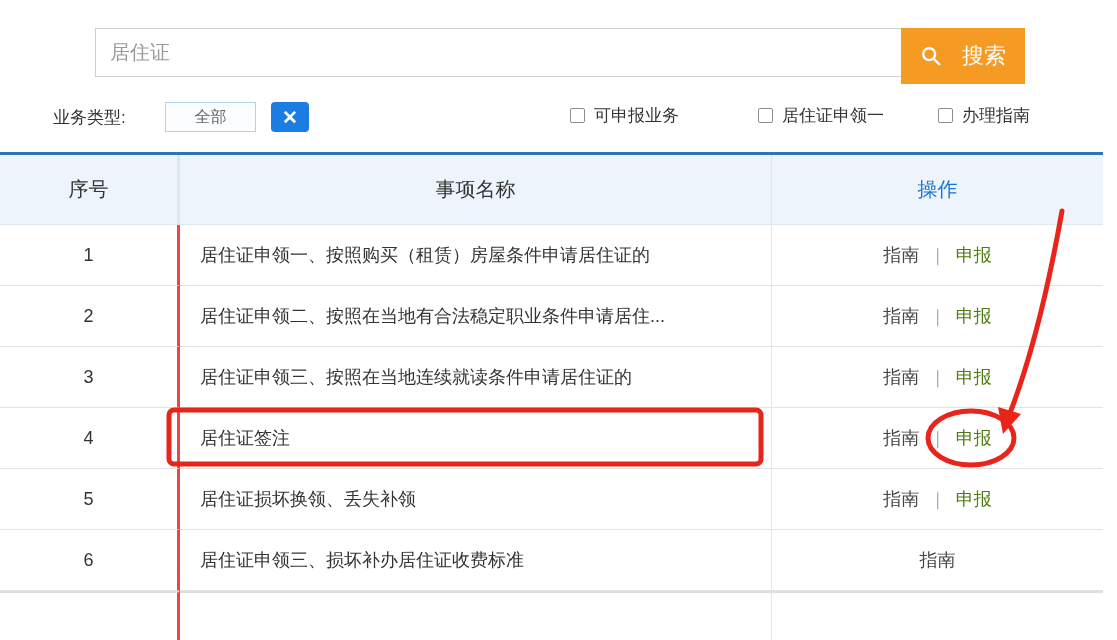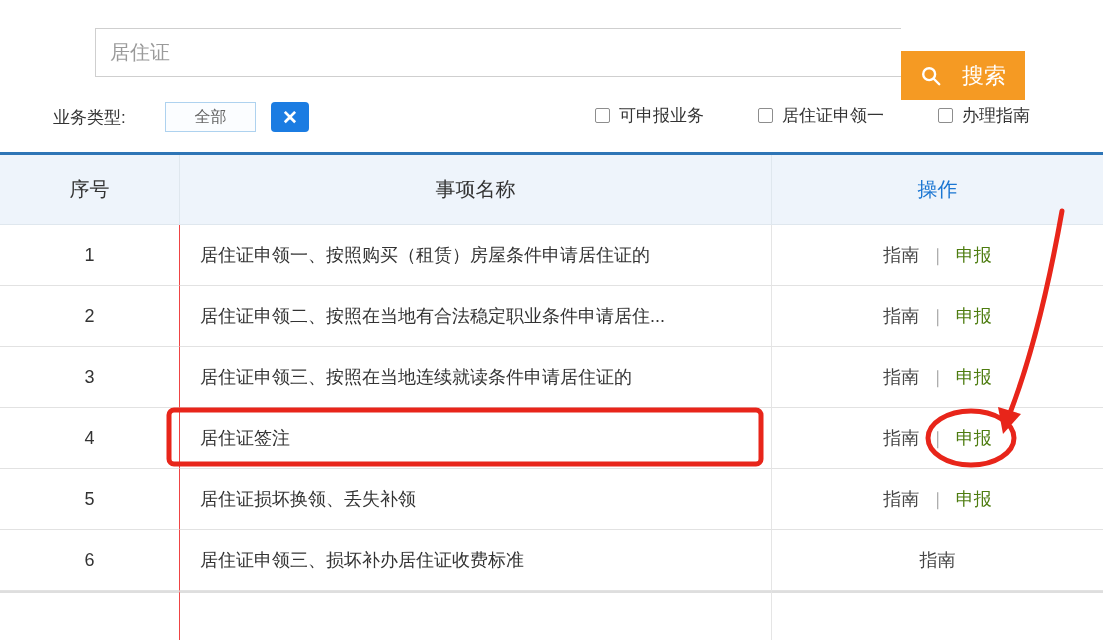--- a/index.html
+++ b/index.html
@@ -7,53 +7,52 @@
   body { font-family: "Liberation Sans", "DejaVu Sans", sans-serif; position: relative; color: #333; }
 
   
   .search-bar { position: absolute; left: 75px; top: 28px; width: 950px; height: 49px; display: flex; padding-left: 20px; }
   .search-input {
     flex: 1; height: 49px; border: 1px solid #cfcfcf; border-right: none;
     font-size: 20px; color: #9a9a9a; padding: 0 14px; outline: none;
     font-family: "Liberation Sans", "DejaVu Sans", sans-serif; background: #fff;
   }
   .search-btn {
-    width: 124px; height: 49px; background: #f59a23; border: none; cursor: pointer;
+    width: 124px; height: 56px; background: #f59a23; border: none; cursor: pointer;
     color: #fff; font-size: 22px; display: flex; align-items: center; justify-content: center; gap: 20px;
     font-family: "Liberation Sans", "DejaVu Sans", sans-serif;
-    margin-top: 23px;
   }
   .search-btn svg { display: block; }
 
   
   .filter-row { position: absolute; left: 0; top: 100px; width: 1117px; height: 34px; font-size: 17px; margin-left: 13px; }
   .type-label { position: absolute; left: 40px; top: 6px; color: #333; }
   .type-select {
     position: absolute; left: 152px; top: 2px; width: 91px; height: 30px;
     border: 1px solid #aed2ef; background: #fbfdff; color: #666;
     display: flex; align-items: center; justify-content: center; font-size: 16px; cursor: pointer;
   }
   .type-clear {
     position: absolute; left: 258px; top: 2px; width: 38px; height: 30px;
     background: #1b7ce2; border: none; border-radius: 4px; cursor: pointer;
     color: #fff; font-size: 19px; font-weight: bold; display: flex; align-items: center; justify-content: center;
   }
   .checkbox-group { position: absolute; top: 4px; display: flex; align-items: center; gap: 9px; cursor: pointer; }
-  .cb-1 { left: 582px; } .cb-2 { left: 745px; } .cb-3 { left: 925px; }
+  .cb-1 { left: 557px; } .cb-2 { left: 745px; } .cb-3 { left: 925px; }
   .cb-box { width: 15px; height: 15px; border: 1px solid #8d8d8d; border-radius: 2px; background: #fff; }
   .cb-label { color: #333; }
 
   
   .grid { position: absolute; left: 0; top: 152px; width: 1103px; border-top: 3px solid #2e75b6; }
   .grid-header { display: flex; height: 70px; background: #eef4fb; color: #1a75d2; font-size: 20px; }
   .grid-header .cell { display: flex; align-items: center; justify-content: center; border-bottom: 1px solid #dfe7ee; }
   .grid-row { display: flex; height: 61px; background: #fff; font-size: 18px; }
   .grid-row .cell { display: flex; align-items: center; border-bottom: 1px solid #e2e2e2; }
   .grid-row.empty-row .cell { border-bottom: none; border-top: 2px solid #dedede; height: 57px; }
-  .col-no    { width: 180px;  justify-content: center; border-right: 1px solid #ef4444; color: #333; }
+  .col-no    { width: 180px;  justify-content: center; border-right: 3px solid #ef4444; color: #333; }
   .col-name  { width: 592px;  justify-content: flex-start; padding-left: 20px; border-right: 1px solid #e5e5e5; color: #333; }
   .col-op    { width: 331px;  justify-content: center; gap: 10px; }
   .grid-header .col-no, .grid-header .col-name, .grid-header .col-op { border-right-color: #dfe7ee; padding-left: 0; }
   .op-guide { color: #444; cursor: pointer; text-decoration: none; }
   .op-sep   { color: #9a9a9a; font-size: 17px; }
   .op-apply { color: #4d7c0f; cursor: pointer; text-decoration: none; }
 
   
   .annotation-overlay { position: absolute; left: 0; top: 0; width: 1117px; height: 640px; pointer-events: none; z-index: 9; }
 </style>

